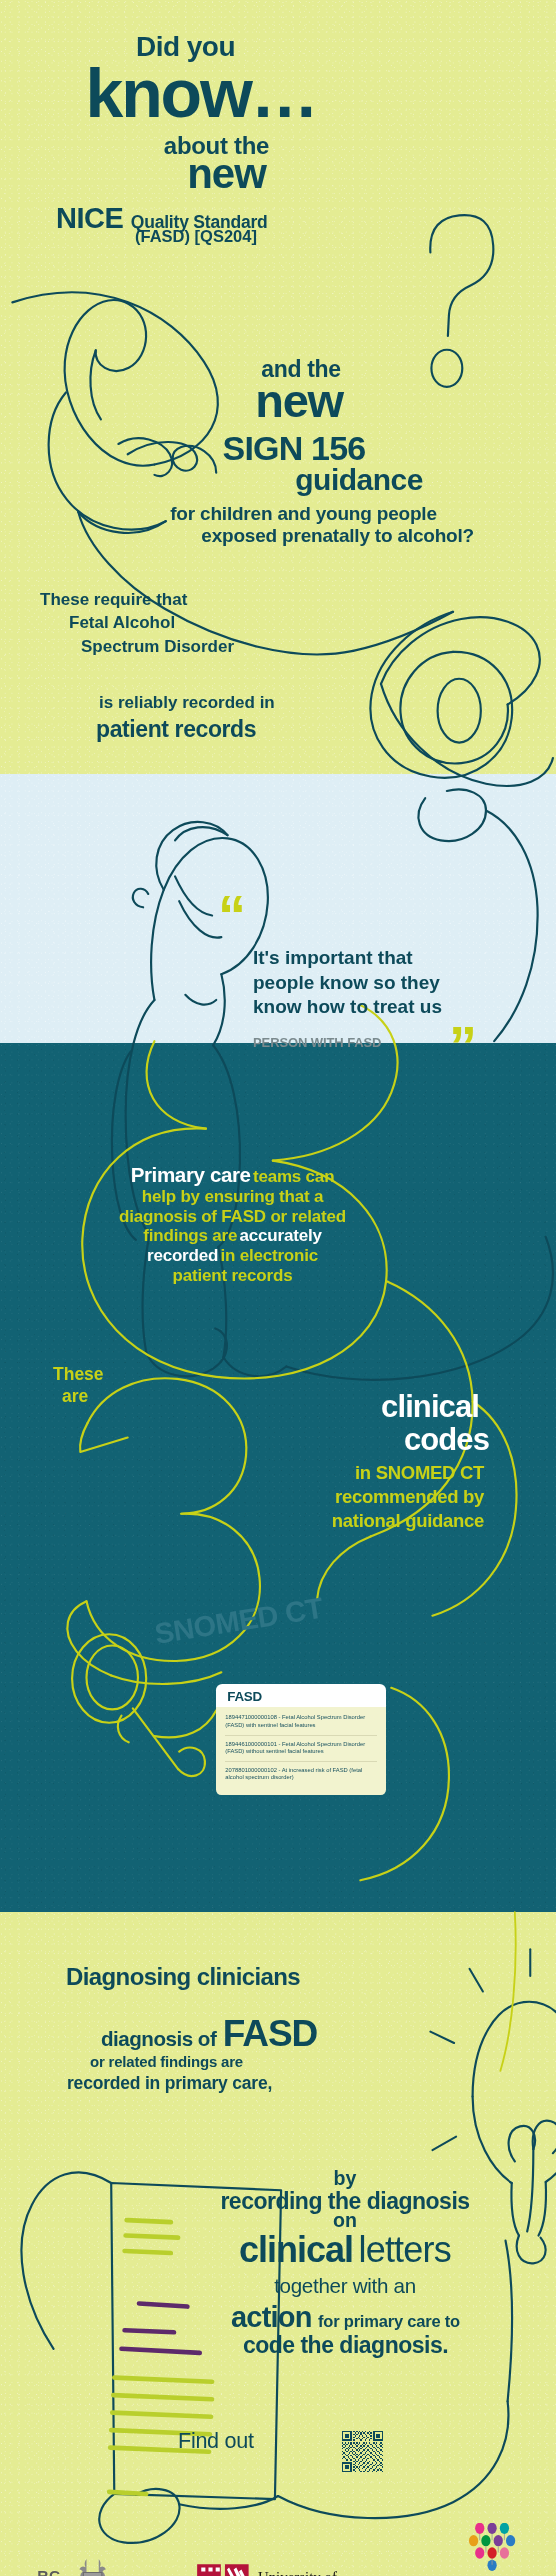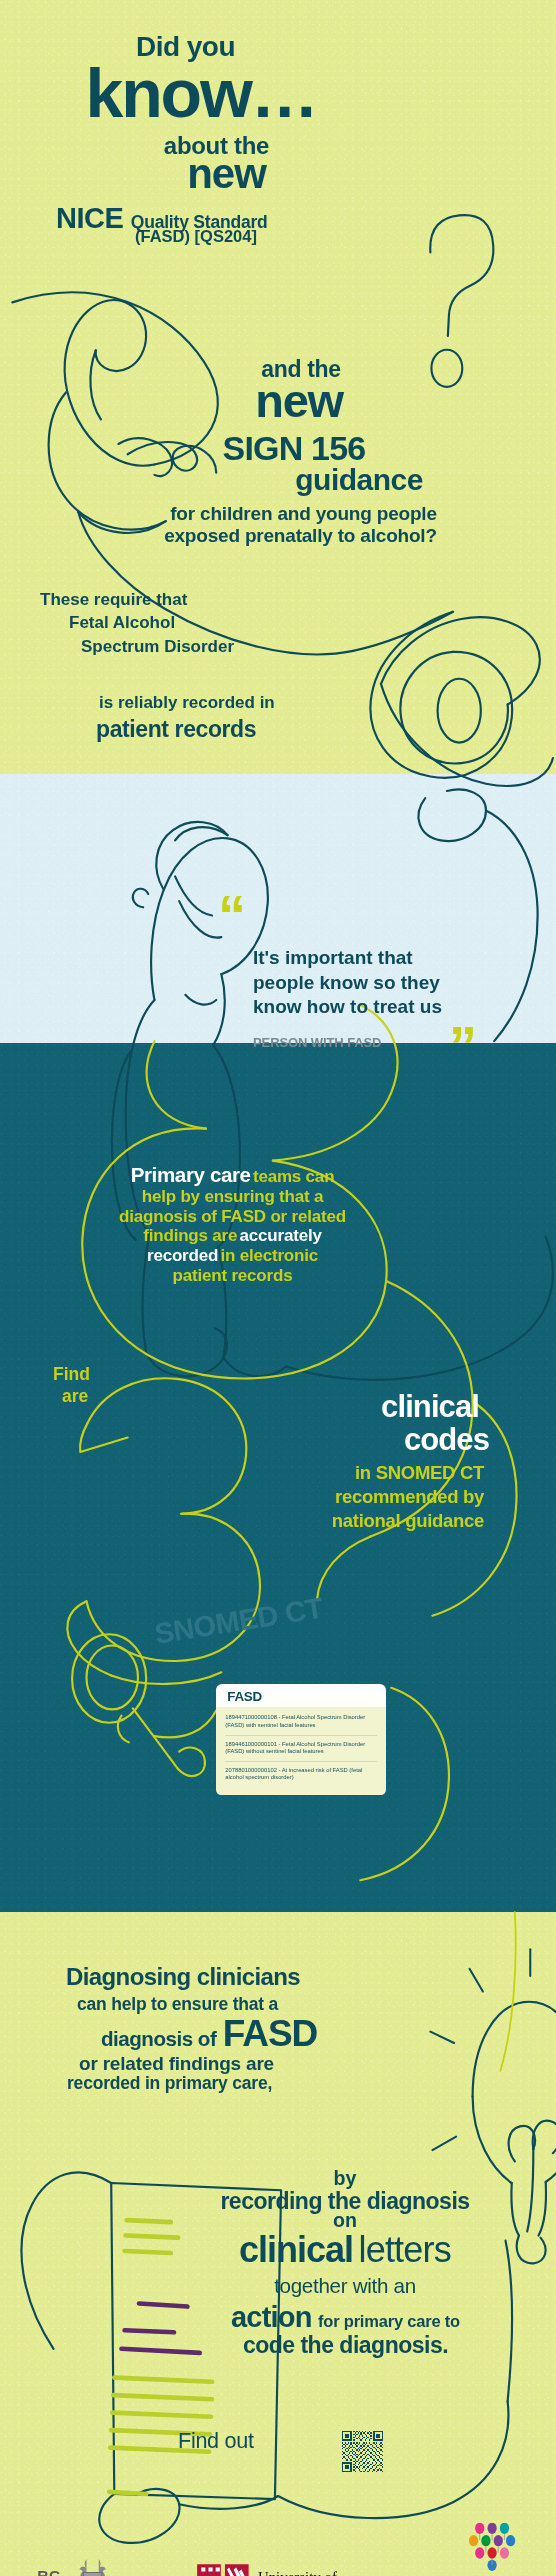--- a/index.html
+++ b/index.html
@@ -255,21 +255,21 @@
     <span style="font-size:29px;font-weight:700;letter-spacing:-0.5px;">NICE</span>
     <span style="font-size:17.5px;font-weight:700;letter-spacing:-0.2px;margin-left:5.2px;">Quality Standard</span>
   </div>
   <div class="tx" style="left:135px;top:228px;width:268px;font-size:16.5px;font-weight:700;">(FASD) [QS204]</div>
 
   <div class="tx tx-c" style="left:185px;top:357px;width:232px;font-size:23px;font-weight:700;letter-spacing:-0.3px;">and the</div>
   <div class="tx tx-c" style="left:170px;top:376px;width:258px;font-size:47px;font-weight:700;letter-spacing:-1.3px;">new</div>
   <div class="tx tx-c" style="left:155px;top:430px;width:278px;font-size:34px;font-weight:700;letter-spacing:-0.8px;">SIGN 156</div>
   <div class="tx tx-c" style="left:165px;top:464px;width:258px;font-size:30px;font-weight:700;letter-spacing:-0.5px;text-align:right;">guidance</div>
   <div class="tx tx-c" style="left:149px;top:504px;width:309px;font-size:19px;font-weight:700;letter-spacing:-0.2px;">for children and young people</div>
-  <div class="tx tx-c" style="left:146px;top:526px;width:309px;font-size:19px;font-weight:700;letter-spacing:-0.2px;">exposed prenatally to alcohol?</div>
+  <div class="tx tx-c" style="left:165px;top:526px;width:309px;font-size:19px;font-weight:700;letter-spacing:-0.2px;text-align:right;">exposed prenatally to alcohol?</div>
 
   <div class="tx" style="left:40px;top:591px;width:289px;font-size:17px;font-weight:700;">These require that</div>
   <div class="tx" style="left:69px;top:614px;width:289px;font-size:17px;font-weight:700;">Fetal Alcohol</div>
   <div class="tx" style="left:81px;top:638px;width:289px;font-size:17px;font-weight:700;">Spectrum Disorder</div>
   <div class="tx" style="left:99px;top:694px;width:289px;font-size:17px;font-weight:700;">is reliably recorded in</div>
   <div class="tx" style="left:96px;top:717px;width:289px;font-size:23px;font-weight:700;letter-spacing:-0.4px;">patient records</div>
 
   <div class="qmark" style="left:218px;top:894px;font-size:56px;">“</div>
   <div class="tx" style="left:253px;top:948px;width:268px;font-size:19px;font-weight:700;">It's important that</div>
   <div class="tx" style="left:253px;top:973px;width:268px;font-size:19px;font-weight:700;">people know so they</div>
@@ -288,21 +288,21 @@
       <span style="font-size:17px;font-weight:700;color:#c7d117;letter-spacing:-0.2px;">findings are</span>
       <span style="font-size:17px;font-weight:700;color:#ffffff;letter-spacing:-0.2px;">accurately</span>
     </div>
     <div>
       <span style="font-size:17px;font-weight:700;color:#ffffff;letter-spacing:-0.2px;">recorded</span>
       <span style="font-size:17px;font-weight:700;color:#c7d117;letter-spacing:-0.2px;">in electronic</span>
     </div>
     <div style="font-size:17px;font-weight:700;color:#c7d117;letter-spacing:-0.2px;">patient records</div>
   </div>
 
-  <div class="tx" style="left:53px;top:1365px;font-size:17.5px;font-weight:700;color:#c7d117;">Find</div>
+  <div class="tx" style="left:53px;top:1365px;font-size:17.5px;font-weight:700;color:#c7d117;">These</div>
   <div class="tx" style="left:62px;top:1387px;font-size:17.5px;font-weight:700;color:#c7d117;">are</div>
 
   <div class="tx tx-r" style="left:216px;top:1391px;width:263px;font-size:31px;font-weight:700;color:#ffffff;letter-spacing:-0.9px;">clinical</div>
   <div class="tx tx-r" style="left:216px;top:1424px;width:273px;font-size:31px;font-weight:700;color:#ffffff;letter-spacing:-0.9px;">codes</div>
   <div class="tx tx-r" style="left:216px;top:1463px;width:268px;font-size:18.5px;font-weight:700;color:#c7d117;letter-spacing:-0.3px;">in SNOMED CT</div>
   <div class="tx tx-r" style="left:206px;top:1487px;width:278px;font-size:18.5px;font-weight:700;color:#c7d117;letter-spacing:-0.3px;">recommended by</div>
   <div class="tx tx-r" style="left:206px;top:1511px;width:278px;font-size:18.5px;font-weight:700;color:#c7d117;letter-spacing:-0.3px;">national guidance</div>
 
   <div style="position:absolute;left:155px;top:1618px;font-size:29px;font-weight:700;
               color:#2d7586;letter-spacing:-0.5px;transform:rotate(-9deg);transform-origin:left center;">SNOMED CT</div>
@@ -310,26 +310,25 @@
   <div class="snomed-card">
     <div class="snomed-tab">FASD</div>
     <div class="snomed-body">
       <div class="code-row">1894471000000108 - Fetal Alcohol Spectrum Disorder (FASD) with sentinel facial features</div>
       <div class="code-row">1894461000000101 - Fetal Alcohol Spectrum Disorder (FASD) without sentinel facial features</div>
       <div class="code-row">2078801000000102 - At increased risk of FASD (fetal alcohol spectrum disorder)</div>
     </div>
   </div>
 
   <div class="tx" style="left:66px;top:1964px;width:330px;font-size:24px;font-weight:700;letter-spacing:-0.6px;">Diagnosing clinicians</div>
-  <div class="tx" style="left:77px;top:1995px;width:330px;font-size:17.5px;font-weight:700;letter-spacing:-0.2px;">can help to ensure that a</div>
   <div style="position:absolute;left:101px;top:2013px;width:350px;">
     <span style="font-size:20.6px;font-weight:700;color:#0d4a5a;letter-spacing:-0.5px;">diagnosis of</span>
     <span style="font-size:37px;font-weight:700;color:#0d4a5a;letter-spacing:-1px;margin-left:4.1px;">FASD</span>
   </div>
-  <div class="tx" style="left:63px;top:2054px;width:330px;font-size:19px;font-weight:700;letter-spacing:-0.2px;padding-left:16px;">or related findings are</div>
+  <div class="tx" style="left:74px;top:2054px;width:330px;font-size:15px;font-weight:700;letter-spacing:-0.2px;padding-left:16px;">or related findings are</div>
   <div class="tx" style="left:67px;top:2074px;width:330px;font-size:17.5px;font-weight:700;letter-spacing:-0.2px;">recorded in primary care,</div>
 
   <div class="tx tx-c" style="left:216px;top:2168px;width:258px;font-size:19.6px;font-weight:700;">by</div>
   <div class="tx tx-c" style="left:206px;top:2189px;width:278px;font-size:23px;font-weight:700;letter-spacing:-0.5px;">recording the diagnosis</div>
   <div class="tx tx-c" style="left:216px;top:2210px;width:258px;font-size:19.6px;font-weight:700;">on</div>
   <div style="position:absolute;left:206px;top:2229px;width:278px;text-align:center;">
     <span style="font-size:36px;font-weight:700;color:#0d4a5a;letter-spacing:-1px;">clinical</span>
     <span style="font-size:36px;font-weight:400;color:#0d4a5a;letter-spacing:-0.8px;margin-left:3.1px;">letters</span>
   </div>
   <div class="tx tx-c" style="left:206px;top:2275px;width:278px;font-size:20.6px;font-weight:400;letter-spacing:-0.3px;">together with an</div>

